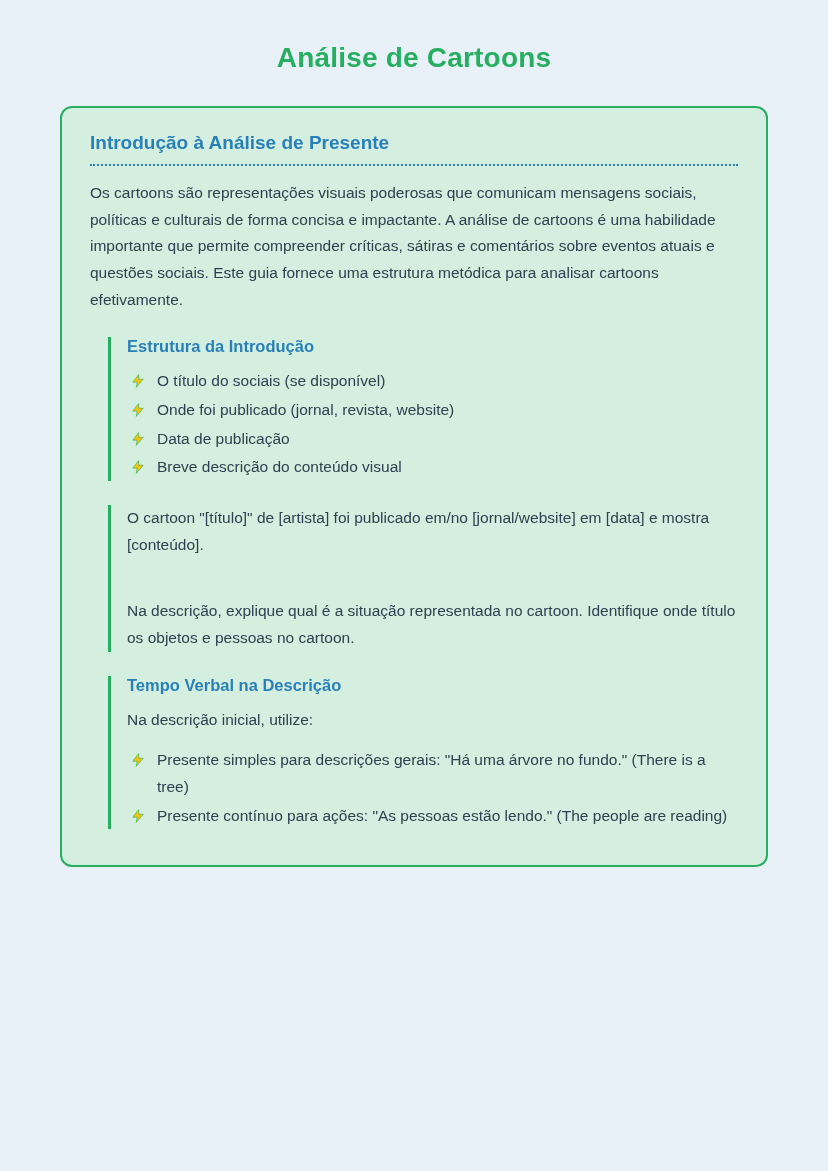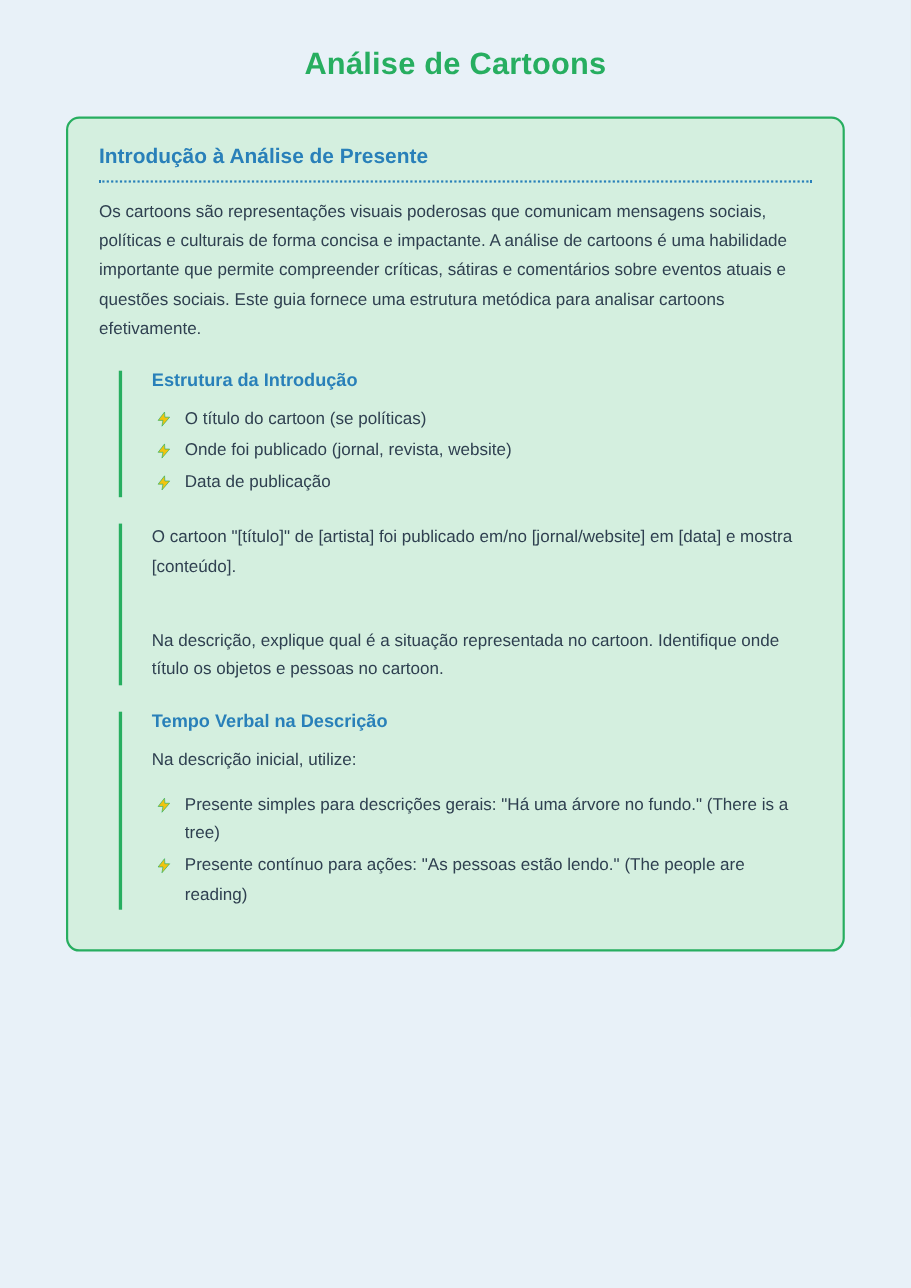--- a/index.html
+++ b/index.html
@@ -41,21 +41,21 @@
   .body-text {
     font-size: 15.5px;
     line-height: 1.72;
     margin: 0 0 14px;
     color: #2f4050;
   }
   .body-text.gap-after { margin-bottom: 40px; }
   .subsection {
     border-left: 3px solid #27ae60;
     margin: 24px 0 8px 18px;
-    padding-left: 27px;
+    padding-left: 16px;
   }
   .sub-title {
     color: #2980b9;
     font-size: 16.5px;
     font-weight: bold;
     margin: 0 0 12px;
   }
   .item-list {
     list-style: none;
     margin: 2px 0 6px;
@@ -91,33 +91,39 @@
 
     <p class="body-text">Os cartoons são representações visuais poderosas que comunicam mensagens sociais, políticas e culturais de forma concisa e impactante. A análise de cartoons é uma habilidade importante que permite compreender críticas, sátiras e comentários sobre eventos atuais e questões sociais. Este guia fornece uma estrutura metódica para analisar cartoons efetivamente.</p>
 
     <div class="subsection">
       <h3 class="sub-title">Estrutura da Introdução</h3>
       <ul class="item-list">
         <li>
           <svg class="bolt" viewBox="0 0 24 24">
               <polygon points="13 1 3 14 10.5 14 9 23 21 9 13.5 9" fill="#f1c40f" stroke="#27ae60" stroke-width="1"></polygon>
             </svg>
-          <span>O título do cartoon (se políticas)</span>
+          <span>O título do sociais (se disponível)</span>
         </li>
         <li>
           <svg class="bolt" viewBox="0 0 24 24">
               <polygon points="13 1 3 14 10.5 14 9 23 21 9 13.5 9" fill="#f1c40f" stroke="#27ae60" stroke-width="1"></polygon>
             </svg>
           <span>Onde foi publicado (jornal, revista, website)</span>
         </li>
         <li>
           <svg class="bolt" viewBox="0 0 24 24">
               <polygon points="13 1 3 14 10.5 14 9 23 21 9 13.5 9" fill="#f1c40f" stroke="#27ae60" stroke-width="1"></polygon>
             </svg>
           <span>Data de publicação</span>
+        </li>
+        <li>
+          <svg class="bolt" viewBox="0 0 24 24">
+              <polygon points="13 1 3 14 10.5 14 9 23 21 9 13.5 9" fill="#f1c40f" stroke="#27ae60" stroke-width="1"></polygon>
+            </svg>
+          <span>Breve descrição do conteúdo visual</span>
         </li>
       </ul>
     </div>
 
     <div class="subsection">
       <p class="body-text gap-after">O cartoon "[título]" de [artista] foi publicado em/no [jornal/website] em [data] e mostra [conteúdo].</p>
       <p class="body-text">Na descrição, explique qual é a situação representada no cartoon. Identifique onde título os objetos e pessoas no cartoon.</p>
     </div>
 
     <div class="subsection">

